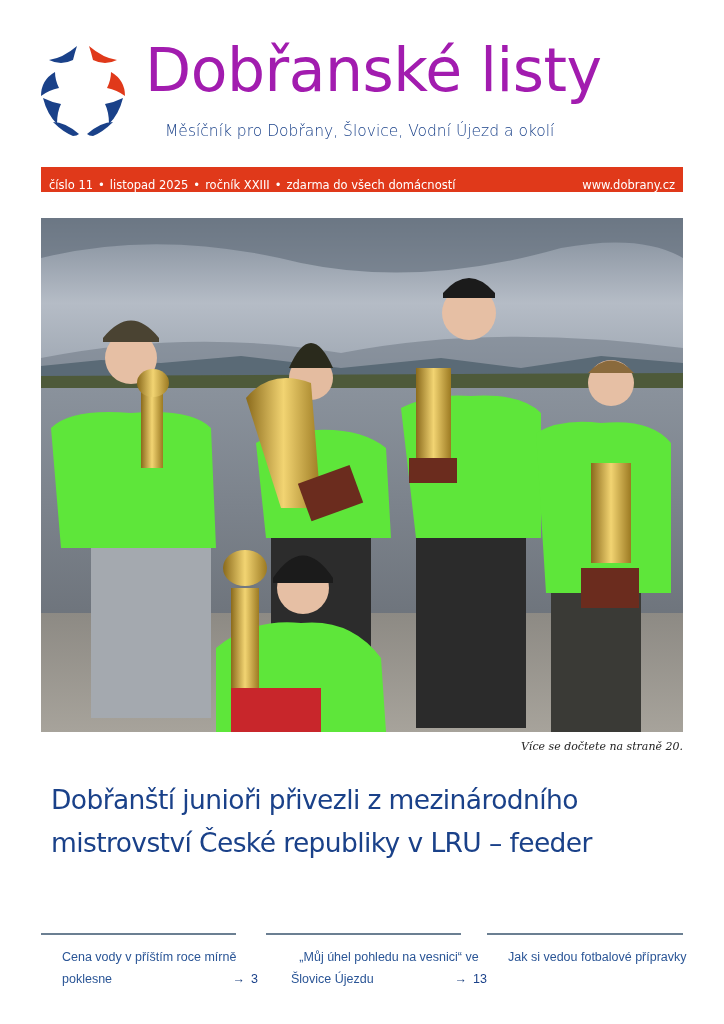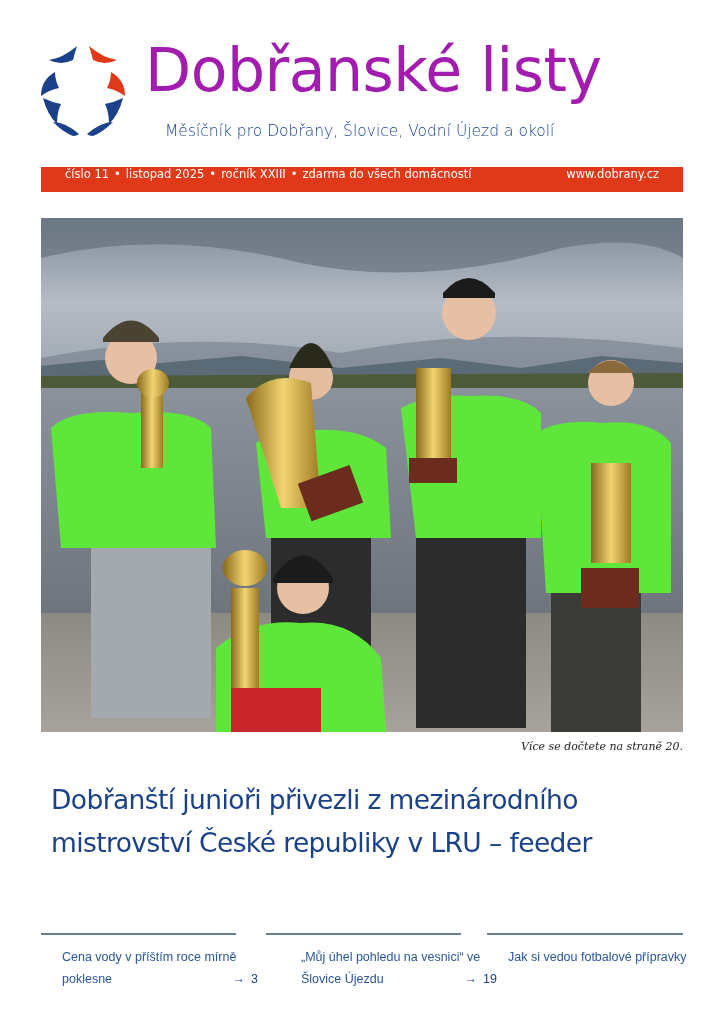--- a/index.html
+++ b/index.html
@@ -3,21 +3,21 @@
 <meta charset="utf-8">
 <style>
   * { box-sizing: border-box; margin: 0; padding: 0; }
   html, body { width: 724px; height: 1024px; background: #ffffff; overflow: hidden; }
   body { position: relative; font-family: "Liberation Sans", "DejaVu Sans", sans-serif; color: #1b3f7e; }
 
   .logo { position: absolute; left: 40px; top: 40px; width: 86px; height: 100px; }
   .masthead-title { position: absolute; left: 145px; top: 30px; font-family: "DejaVu Sans", sans-serif; font-size: 60px; font-weight: 500; letter-spacing: -0.5px; color: #a21caf; line-height: 80px; white-space: nowrap; }
   .masthead-sub { position: absolute; left: 165px; top: 122px; font-family: "DejaVu Sans", sans-serif; font-size: 15.5px; color: #1a4189; white-space: nowrap; font-weight: 300; }
 
-  .band { position: absolute; left: 41px; top: 167px; width: 642px; height: 25px; background: #e0391a; color: #ffffff; display: flex; align-items: flex-start; justify-content: space-between; padding: 0 24px; font-family: "DejaVu Sans", sans-serif; font-size: 11.5px; }
+  .band { position: absolute; left: 41px; top: 167px; width: 642px; height: 25px; background: #e0391a; color: #ffffff; display: flex; align-items: flex-end; justify-content: space-between; padding: 0 8px; font-family: "DejaVu Sans", sans-serif; font-size: 11.5px; }
   .band-left span.sep { margin: 0 5px; }
 
   .photo { position: absolute; left: 41px; top: 218px; width: 642px; height: 514px; overflow: hidden; }
   .photo svg { width: 100%; height: 100%; display: block; }
 
   .caption { position: absolute; right: 41px; top: 740px; font-family: "DejaVu Serif", serif; font-style: italic; font-size: 11px; color: #222222; }
 
   .headline { position: absolute; left: 51px; top: 778px; width: 650px; font-family: "DejaVu Sans", sans-serif; font-weight: normal; font-size: 26.5px; line-height: 43px; color: #1a4189; letter-spacing: -0.6px; }
 
   .rule { position: absolute; top: 933px; height: 2px; background: #6b7f92; }
@@ -133,23 +133,23 @@
 <div class="rule" style="left:487px; width:196px;"></div>
 
 <div class="teaser" style="left:41px; width:196px;">
   <div>Cena vody v příštím roce mírně</div>
   <div class="line2">
     <span>poklesne</span>
     <span class="pg"><span class="arrow">→</span><span>3</span></span>
   </div>
 </div>
 
-<div class="teaser" style="left:280px; width:196px;">
+<div class="teaser" style="left:270px; width:196px;text-align:center;">
   <div>„Můj úhel pohledu na vesnici“ ve</div>
   <div class="line2">
     <span>Šlovice Újezdu</span>
-    <span class="pg"><span class="arrow">→</span><span>19</span></span>
+    <span class="pg"><span class="arrow">→</span><span>13</span></span>
   </div>
 </div>
 
 <div class="teaser" style="left:487px; width:196px;">
   <div>Jak si vedou fotbalové přípravky</div>
 </div>
 
 </body></html>

